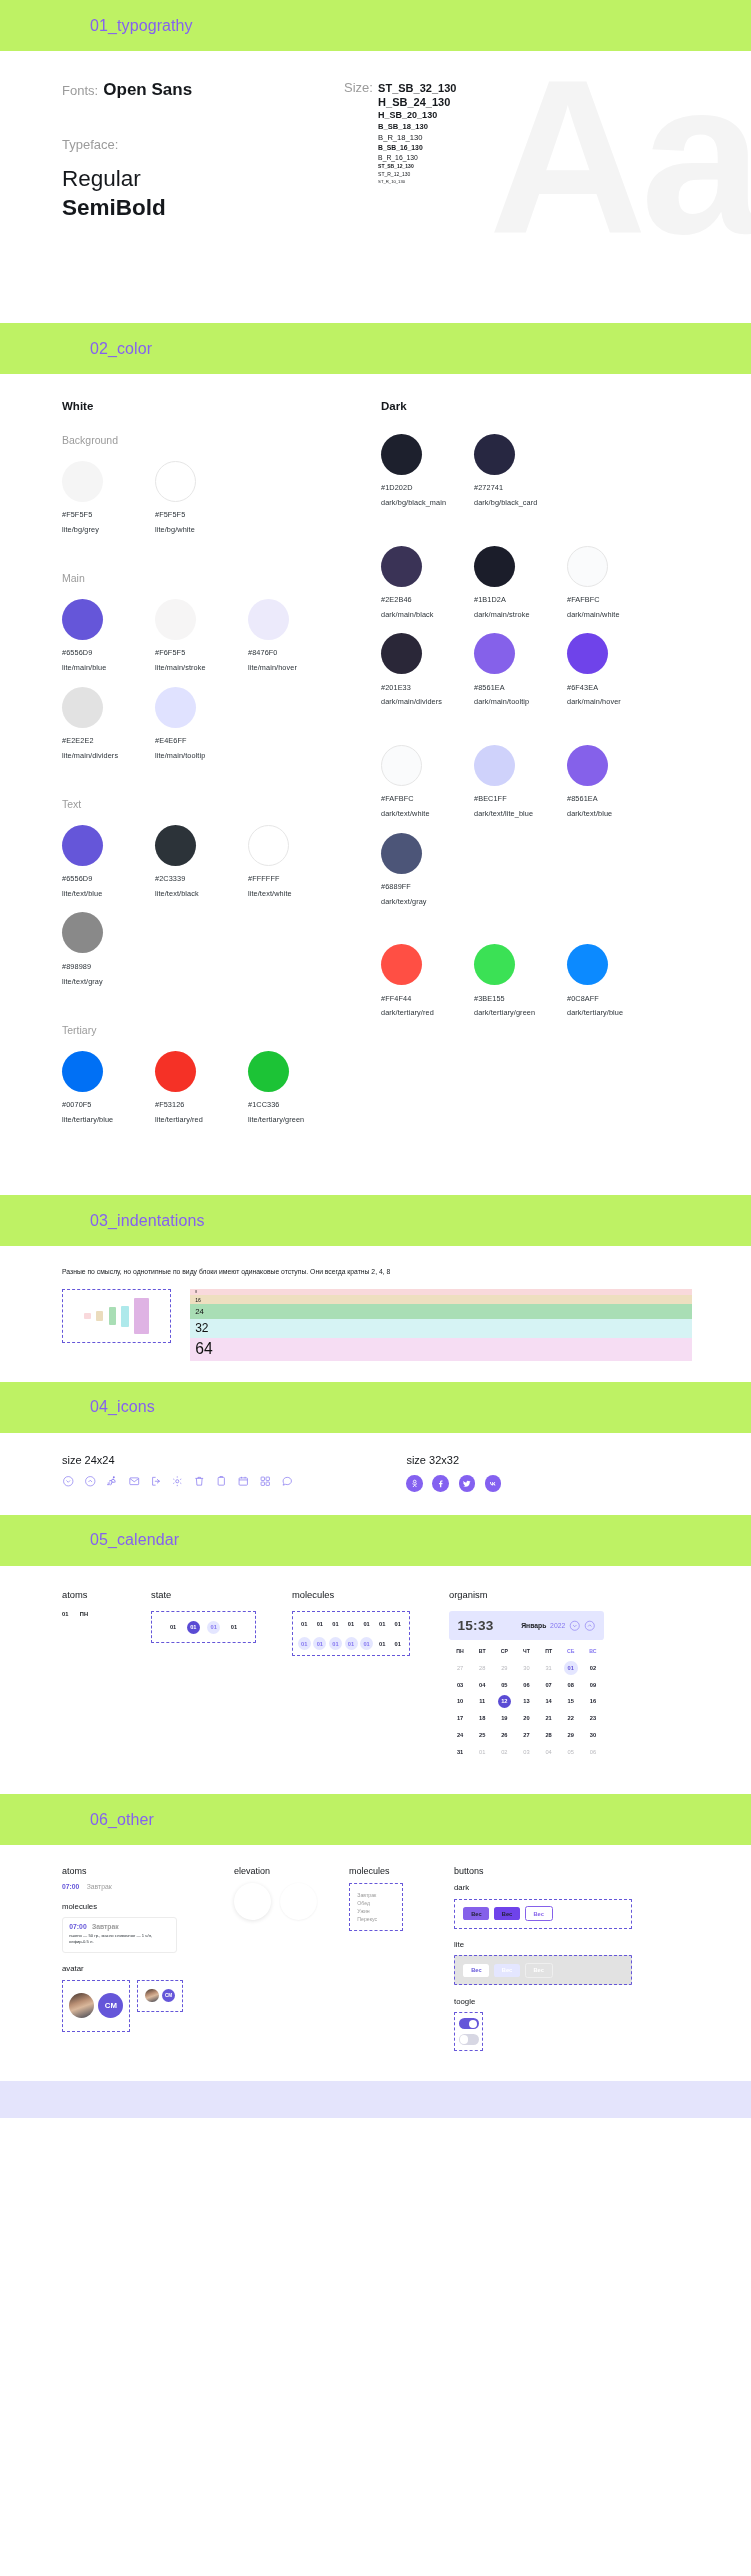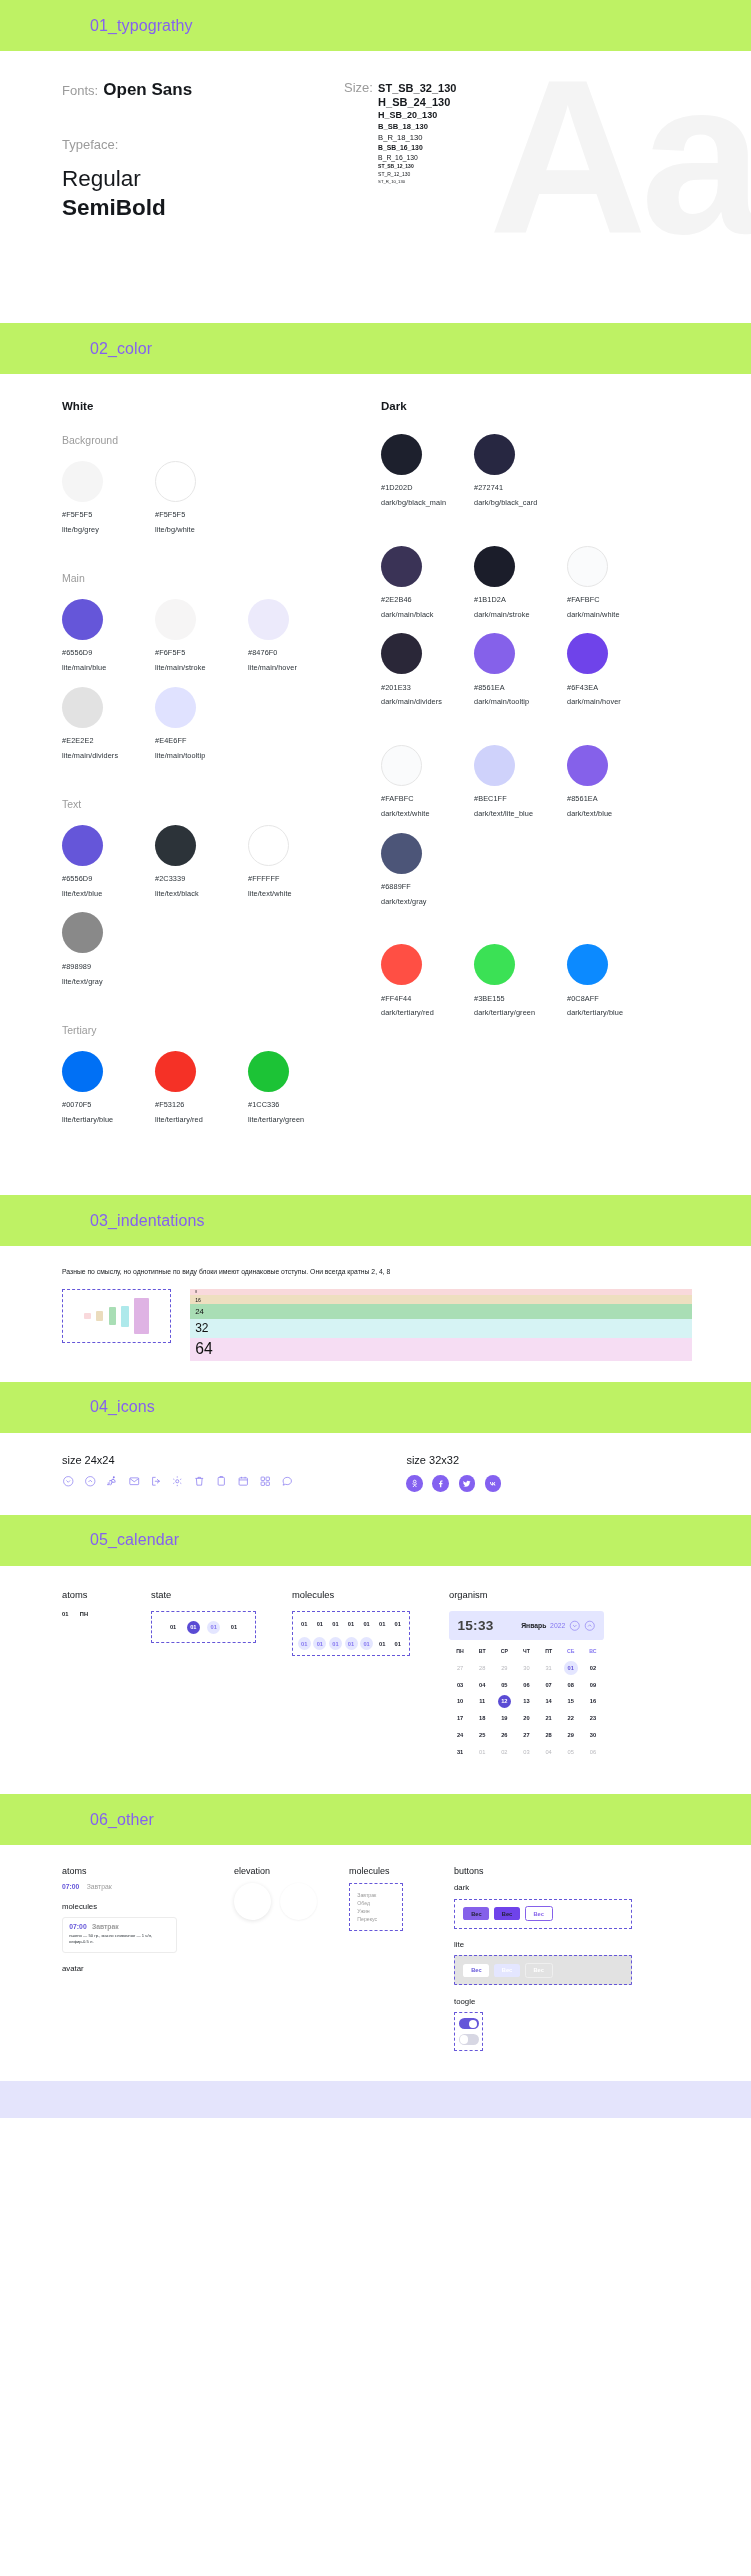--- a/index.html
+++ b/index.html
@@ -784,20 +784,30 @@
       </div>
       <div class="oth-sub">molecules</div>
       <div class="meal-card">
         <div class="meal-card-head">
           <span class="meal-card-time">07:00</span>
           <span class="meal-card-name">Завтрак</span>
         </div>
         <div class="meal-desc">пшено — 50 гр., масло сливочное — 1 ч/л, кефир-0.5 л.</div>
       </div>
       <div class="oth-sub">avatar</div>
+      <div style="display:flex; gap:7.3px; align-items:flex-start;">
+        <div class="dash-box avatar-dash1">
+          <div class="ava-photo" style="width:25px;height:25px;background:linear-gradient(160deg,#3c2f2a 0%,#b98f74 38%,#d9b79b 55%,#3a3f4d 100%);"></div>
+          <div class="ava-init" style="width:25px;height:25px;font-size:7.8px;">CM</div>
+        </div>
+        <div class="dash-box avatar-dash2">
+          <div class="ava-photo" style="width:13.6px;height:13.6px;background:linear-gradient(160deg,#3c2f2a 0%,#b98f74 38%,#d9b79b 55%,#3a3f4d 100%);"></div>
+          <div class="ava-init" style="width:13.6px;height:13.6px;font-size:4.7px;">CM</div>
+        </div>
+      </div>
     </div>
 
     <div class="col-elev">
       <div class="oth-lbl">elevation</div>
       <div class="elev-row">
         <div class="elev-c e1"></div>
         <div class="elev-c e2"></div>
       </div>
     </div>
 

